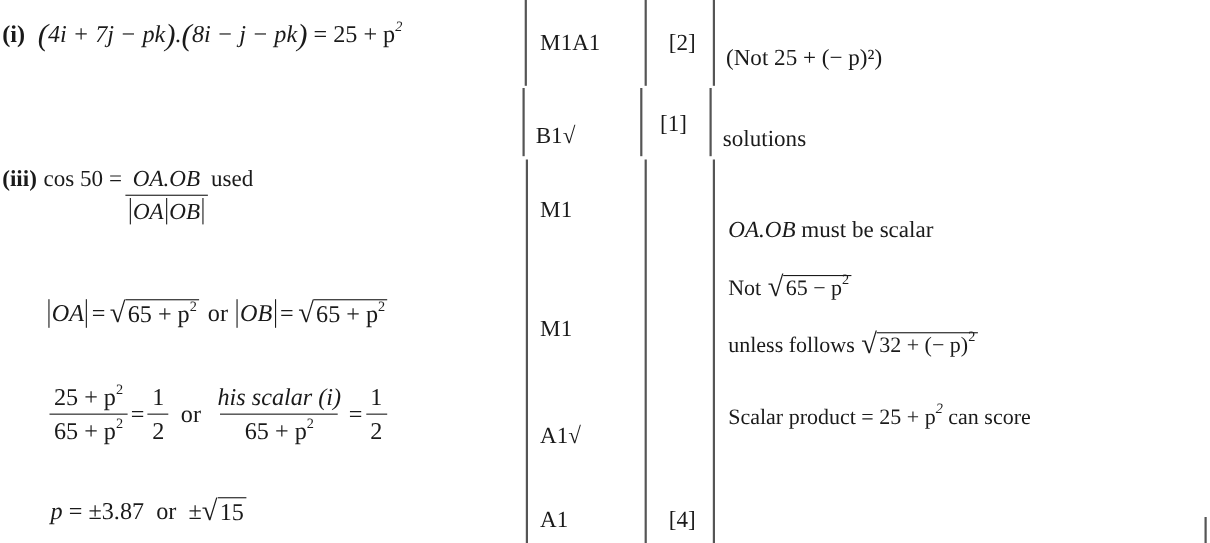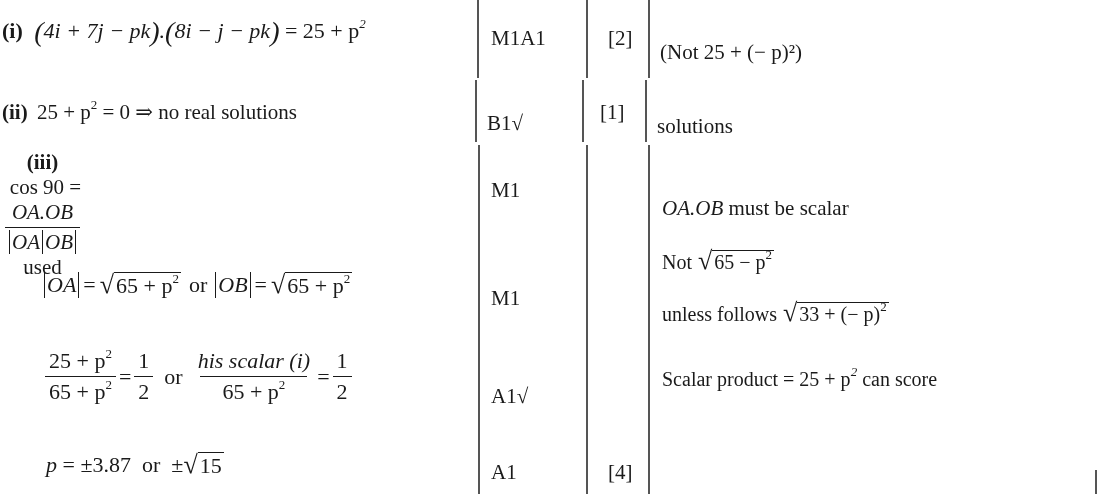--- a/index.html
+++ b/index.html
@@ -54,31 +54,27 @@
     <span class="b">(i)</span>
     <span style="margin-left:6px;" class="i">
       <span class="paren">(</span><span>4i + 7j − pk</span><span class="paren">)</span><span>.</span><span class="paren">(</span><span>8i − j − pk</span><span class="paren">)</span>
     </span>
     <span>= 25 + p</span><sup class="i">2</sup>
   </div>
   <div class="abs t21" style="left:491px; top:26px;">M1A1</div>
   <div class="abs t21" style="left:608px; top:26px;">[2]</div>
   <div class="abs t21" style="left:660px; top:40px;">(Not 25 + (− p)²)</div>
 
-  <div class="abs t21" style="left:2px; top:100px;">
-    <span class="b">(ii)</span>
-    <span style="margin-left:4px;">25 + p</span><sup>2</sup><span> = 0 ⇒ no real solutions</span>
-  </div>
   <div class="abs t21" style="left:487px; top:111px;">B1√</div>
   <div class="abs t21" style="left:600px; top:100px;">[1]</div>
   <div class="abs t21" style="left:657px; top:114px;">solutions</div>
 
-  <div class="abs t21" style="left:2px; top:150px; display:flex; align-items:center;flex-direction:column;">
+  <div class="abs t21" style="left:2px; top:150px; display:flex; ">
     <span class="b">(iii)</span>
-    <span style="margin-left:6px;">cos 90 =</span>
+    <span style="margin-left:6px;">cos 50 =</span>
     <span class="frac i">
       <span class="num">OA.OB</span>
       <span class="den"><span class="abs-bars">OA</span><span class="abs-bars" style="border-left:none;">OB</span></span>
     </span>
     <span>used</span>
   </div>
   <div class="abs t21" style="left:491px; top:178px;">M1</div>
   <div class="abs t21" style="left:662px; top:196px;">
     <span class="i">OA.OB</span><span> must be scalar</span>
   </div>
@@ -103,21 +99,21 @@
     <span>Not</span>
     <span class="sqrt" style="margin-left:6px;">
         <span class="rad">√</span>
         <span class="under"><span>65 − p</span><sup>2</sup></span>
       </span>
   </div>
   <div class="abs t20" style="left:662px; top:300px; display:flex; align-items:flex-end;">
     <span>unless follows</span>
     <span class="sqrt" style="margin-left:6px;">
         <span class="rad">√</span>
-        <span class="under"><span>33 + (− p)</span><sup>2</sup></span>
+        <span class="under"><span>32 + (− p)</span><sup>2</sup></span>
       </span>
   </div>
 
   <div class="abs t22" style="left:42px; top:348px; display:flex; align-items:center;justify-content:space-between;">
     <span class="frac">
       <span class="num"><span>25 + p</span><sup>2</sup></span>
       <span class="den"><span>65 + p</span><sup>2</sup></span>
     </span>
     <span>=</span>
     <span class="frac">

